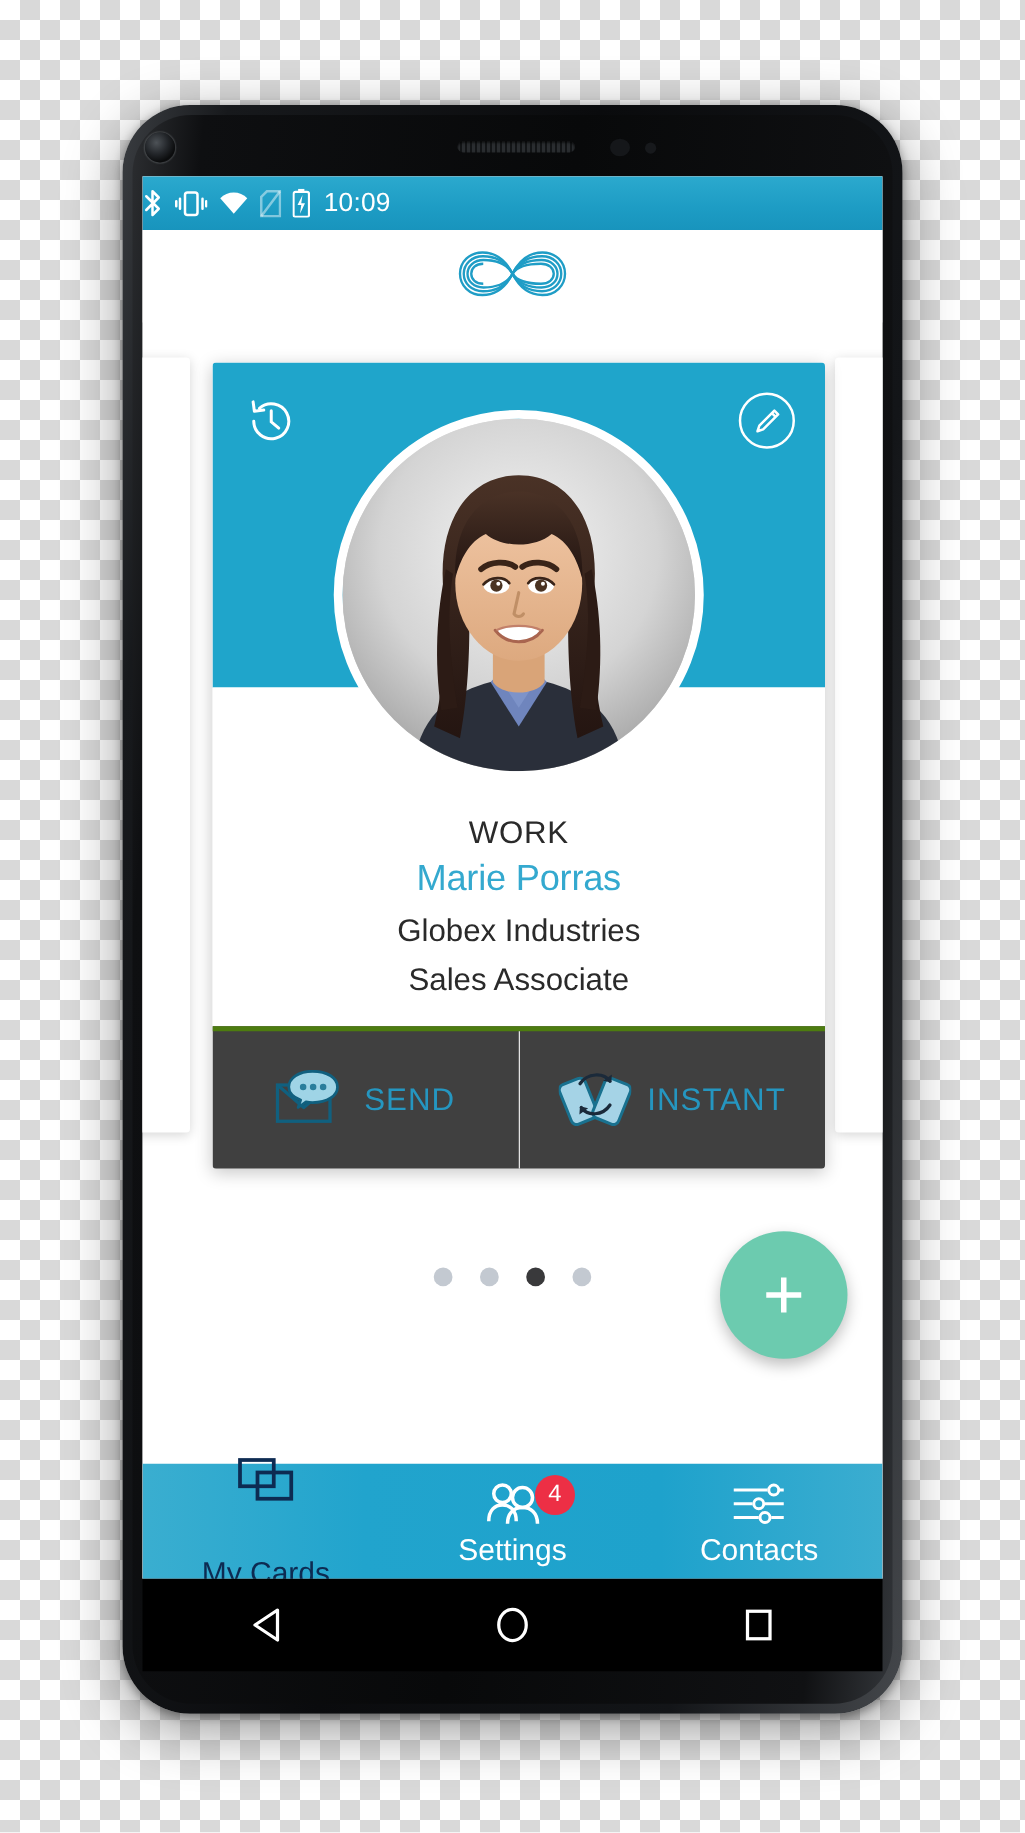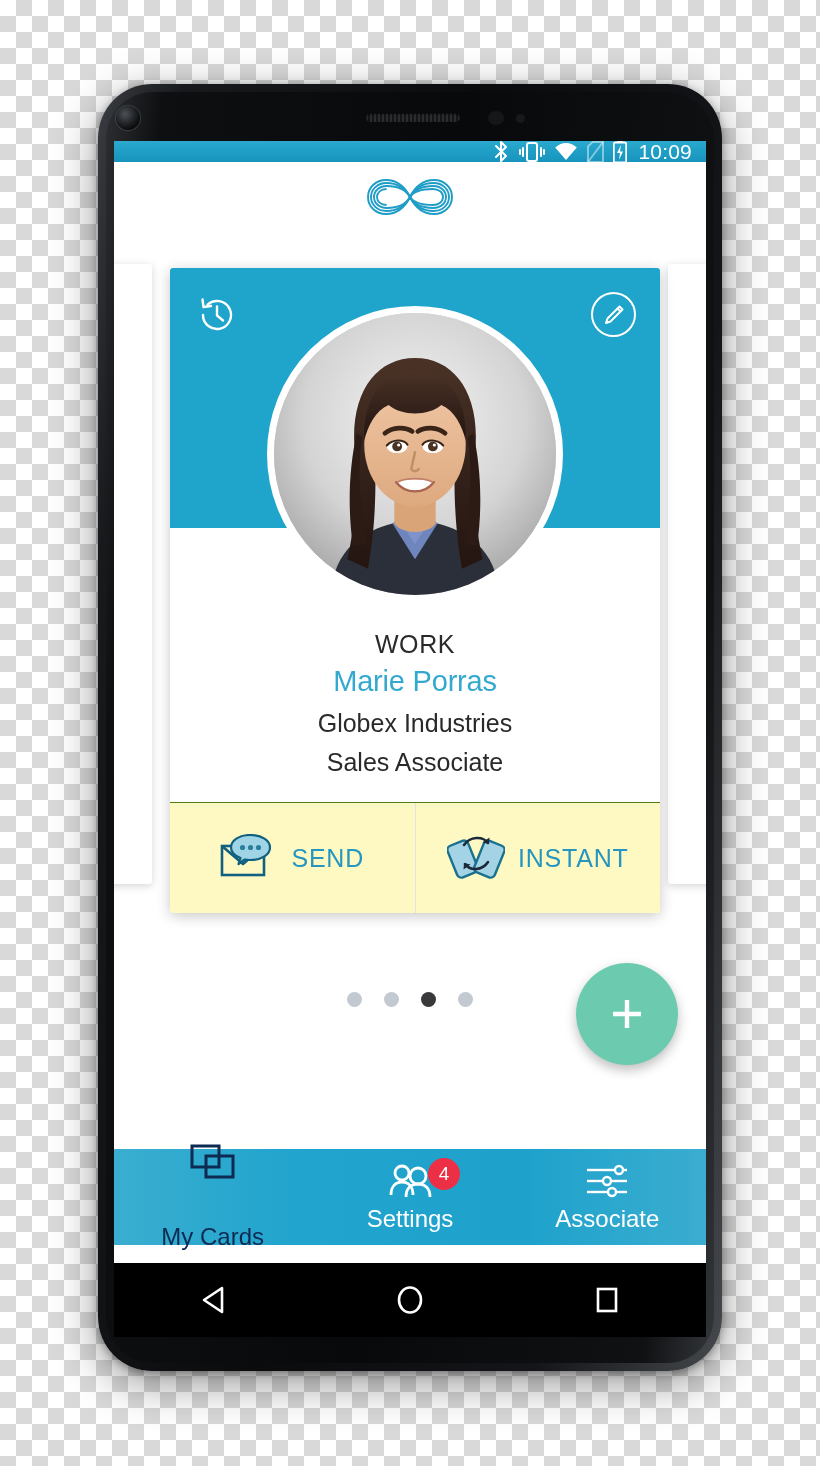--- a/index.html
+++ b/index.html
@@ -75,25 +75,24 @@
     left: 114px;
     top: 141px;
     width: 592px;
     height: 1122px;
     overflow: hidden;
     background: #ffffff;
   }
 
   
   #status-bar {
-    height: 21px;
+    height: 43px;
     background: linear-gradient(180deg, #2ba9ce 0%, #1d9cc4 60%, #1894bd 100%);
     display: flex;
     align-items: center;
-    justify-content: flex-end;
     padding-right: 14px;
     box-sizing: border-box;
     gap: 9px;
   }
   .status-icon { display: flex; align-items: center; }
   #status-time {
     color: #ffffff;
     font-size: 21px;
     letter-spacing: 0.2px;
     margin-left: 2px;
@@ -208,23 +207,23 @@
     margin-top: 22px;
     font-size: 26px;
     color: #34a9cf;
     cursor: pointer;
   }
 
   #card-actions {
     position: absolute;
     bottom: 0; left: 0; right: 0;
     height: 110px;
-    background: #fef9c3;
-    display: flex;
-    border-top: 1px solid #4d7c0f;
+    background: #404040;
+    display: flex;
+    border-top: 4px solid #4d7c0f;
   }
   .card-action {
     flex: 1;
     display: flex;
     align-items: center;
     justify-content: center;
     gap: 13px;
     cursor: pointer;
   }
   #action-send { border-right: 1px solid #e3e3e3; }
@@ -551,21 +550,21 @@
                 <circle cx="35" cy="6" r="4"></circle>
                 <path d="M40 6 H43"></path>
               <path d="M3 17 H18"></path>
                 <circle cx="23" cy="17" r="4"></circle>
                 <path d="M28 17 H43"></path>
               <path d="M3 28 H23"></path>
                 <circle cx="28" cy="28" r="4"></circle>
                 <path d="M33 28 H43"></path>
             </svg>
           </span>
-          <span class="nav-label">Associate</span>
+          <span class="nav-label">Contacts</span>
         </div>
 
       </div>
     </div>
   </div>
 
   <div id="android-nav">
     <span class="sys-btn">
       <svg width="28" height="30" viewBox="0 0 28 30">
         <path d="M23 3 L5 15 L23 27 Z" fill="none" stroke="#ffffff" stroke-width="2.6" stroke-linejoin="round"></path>

